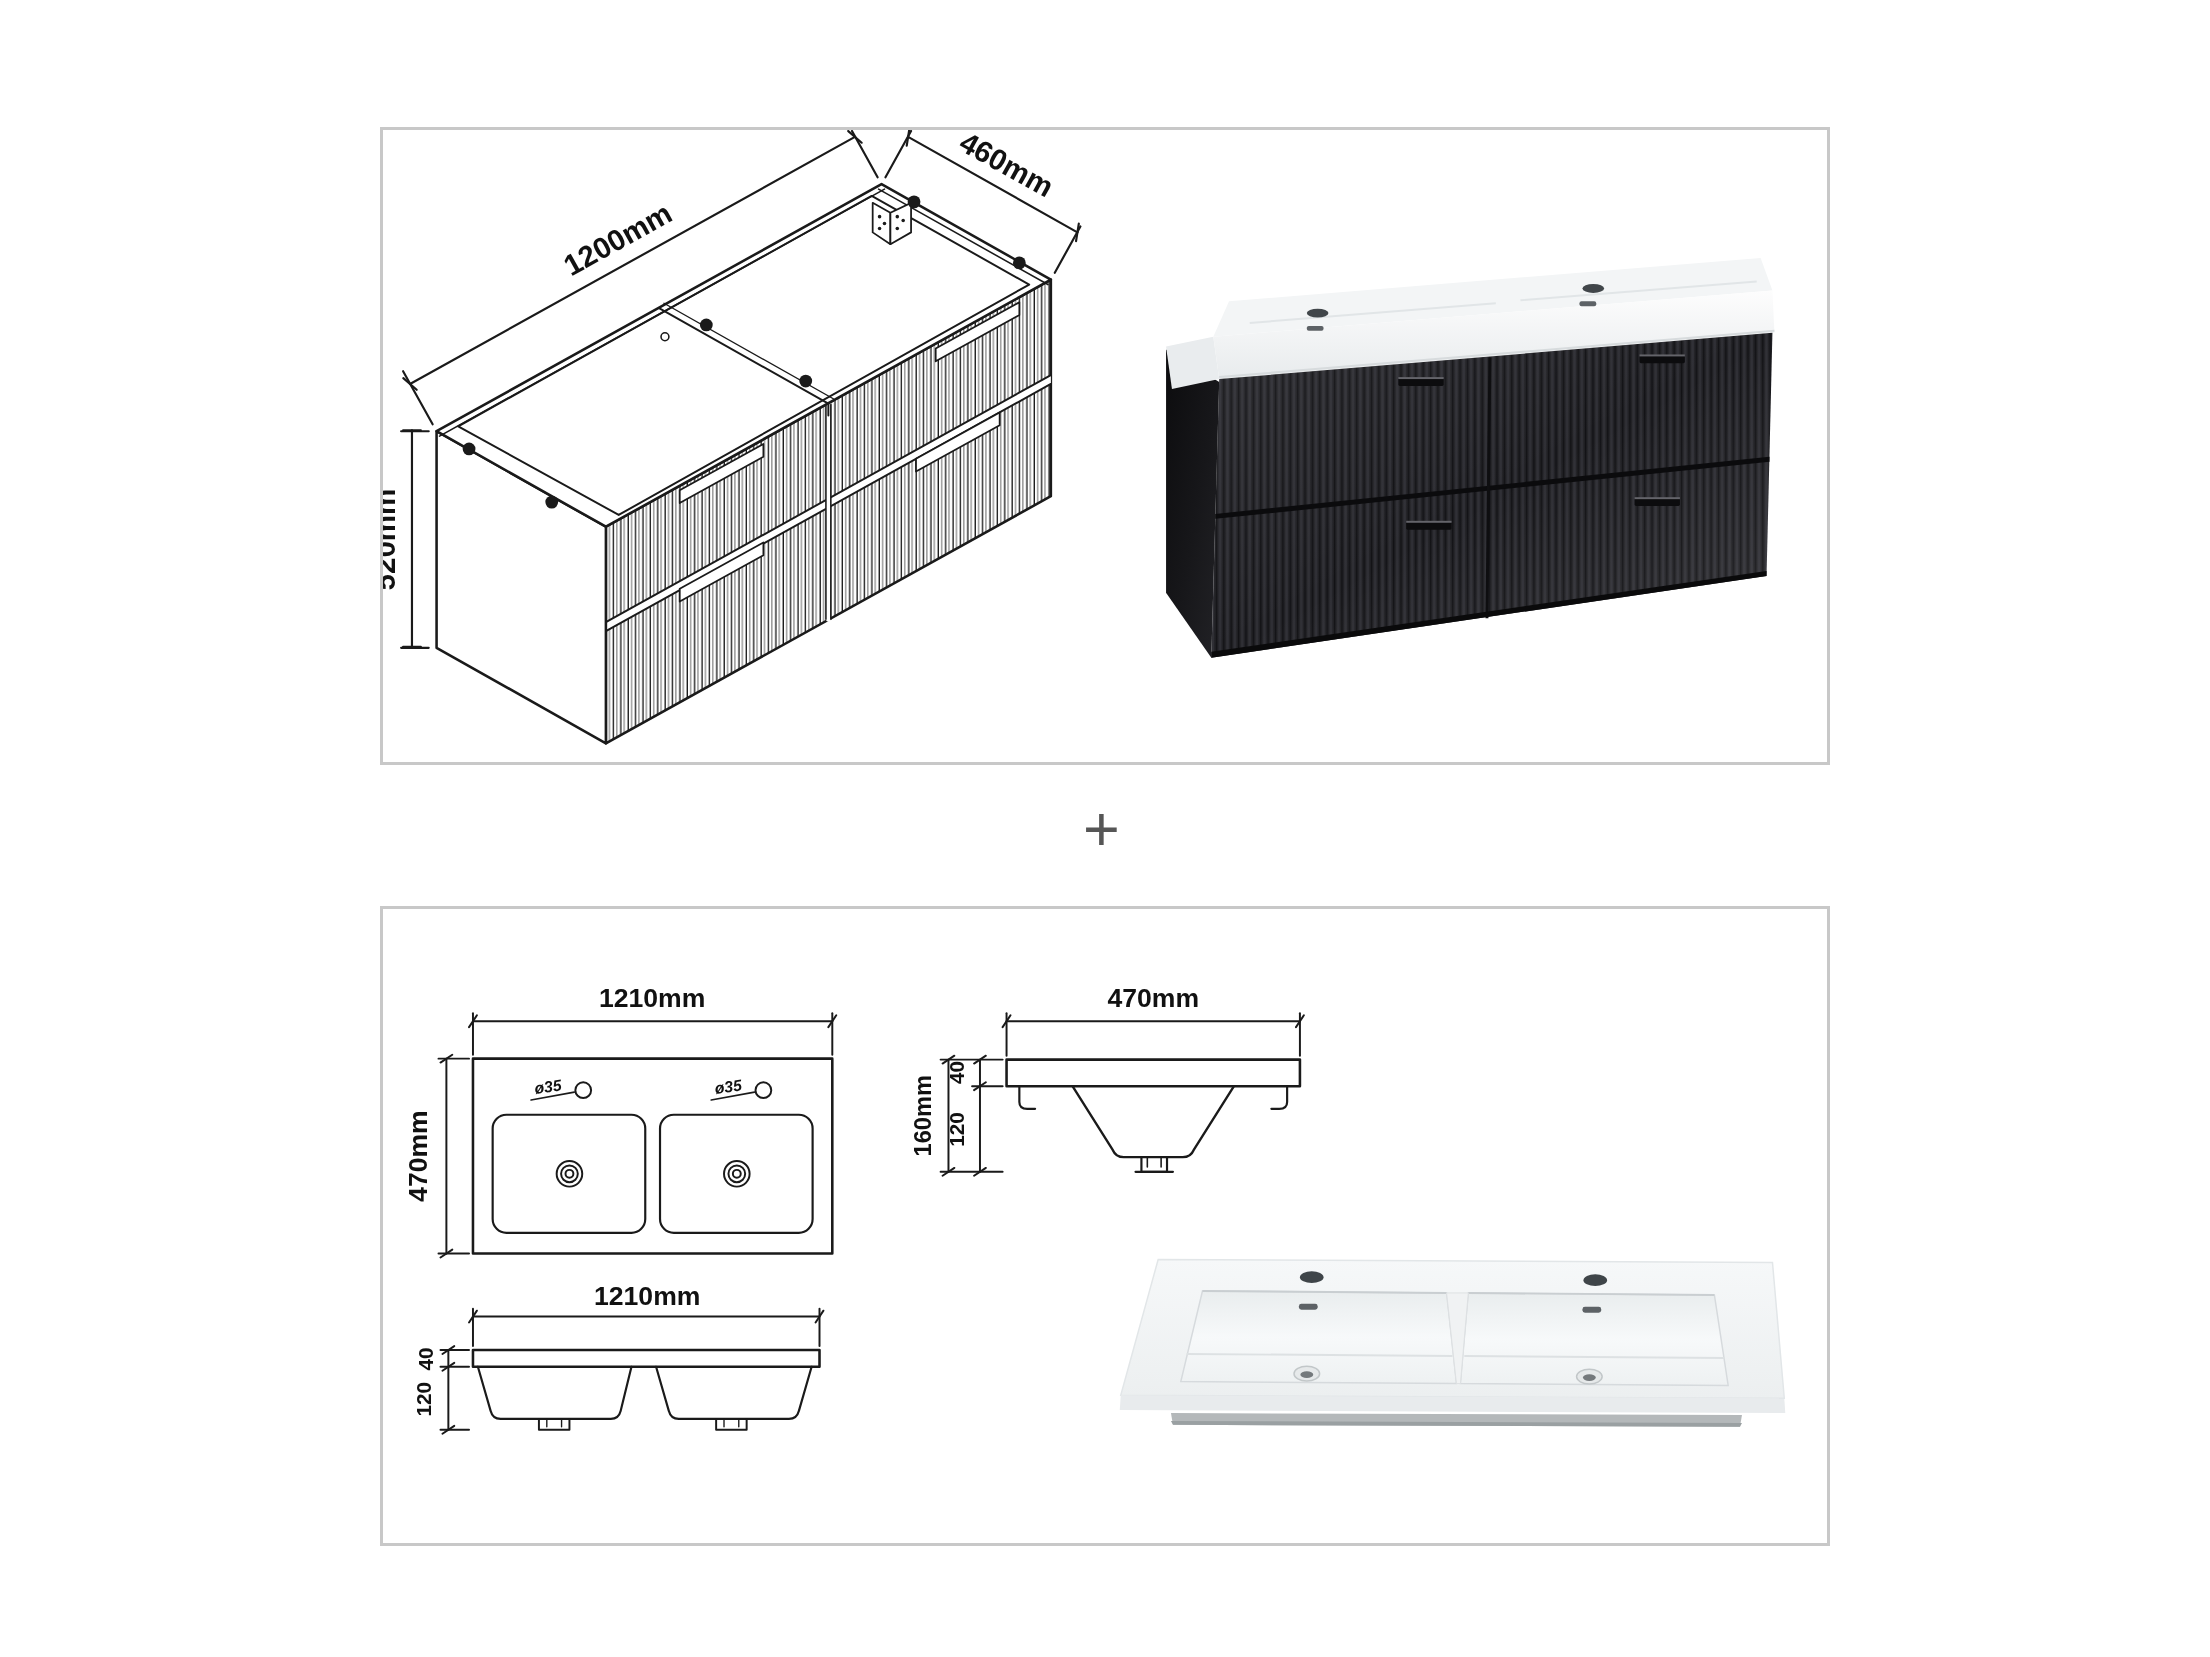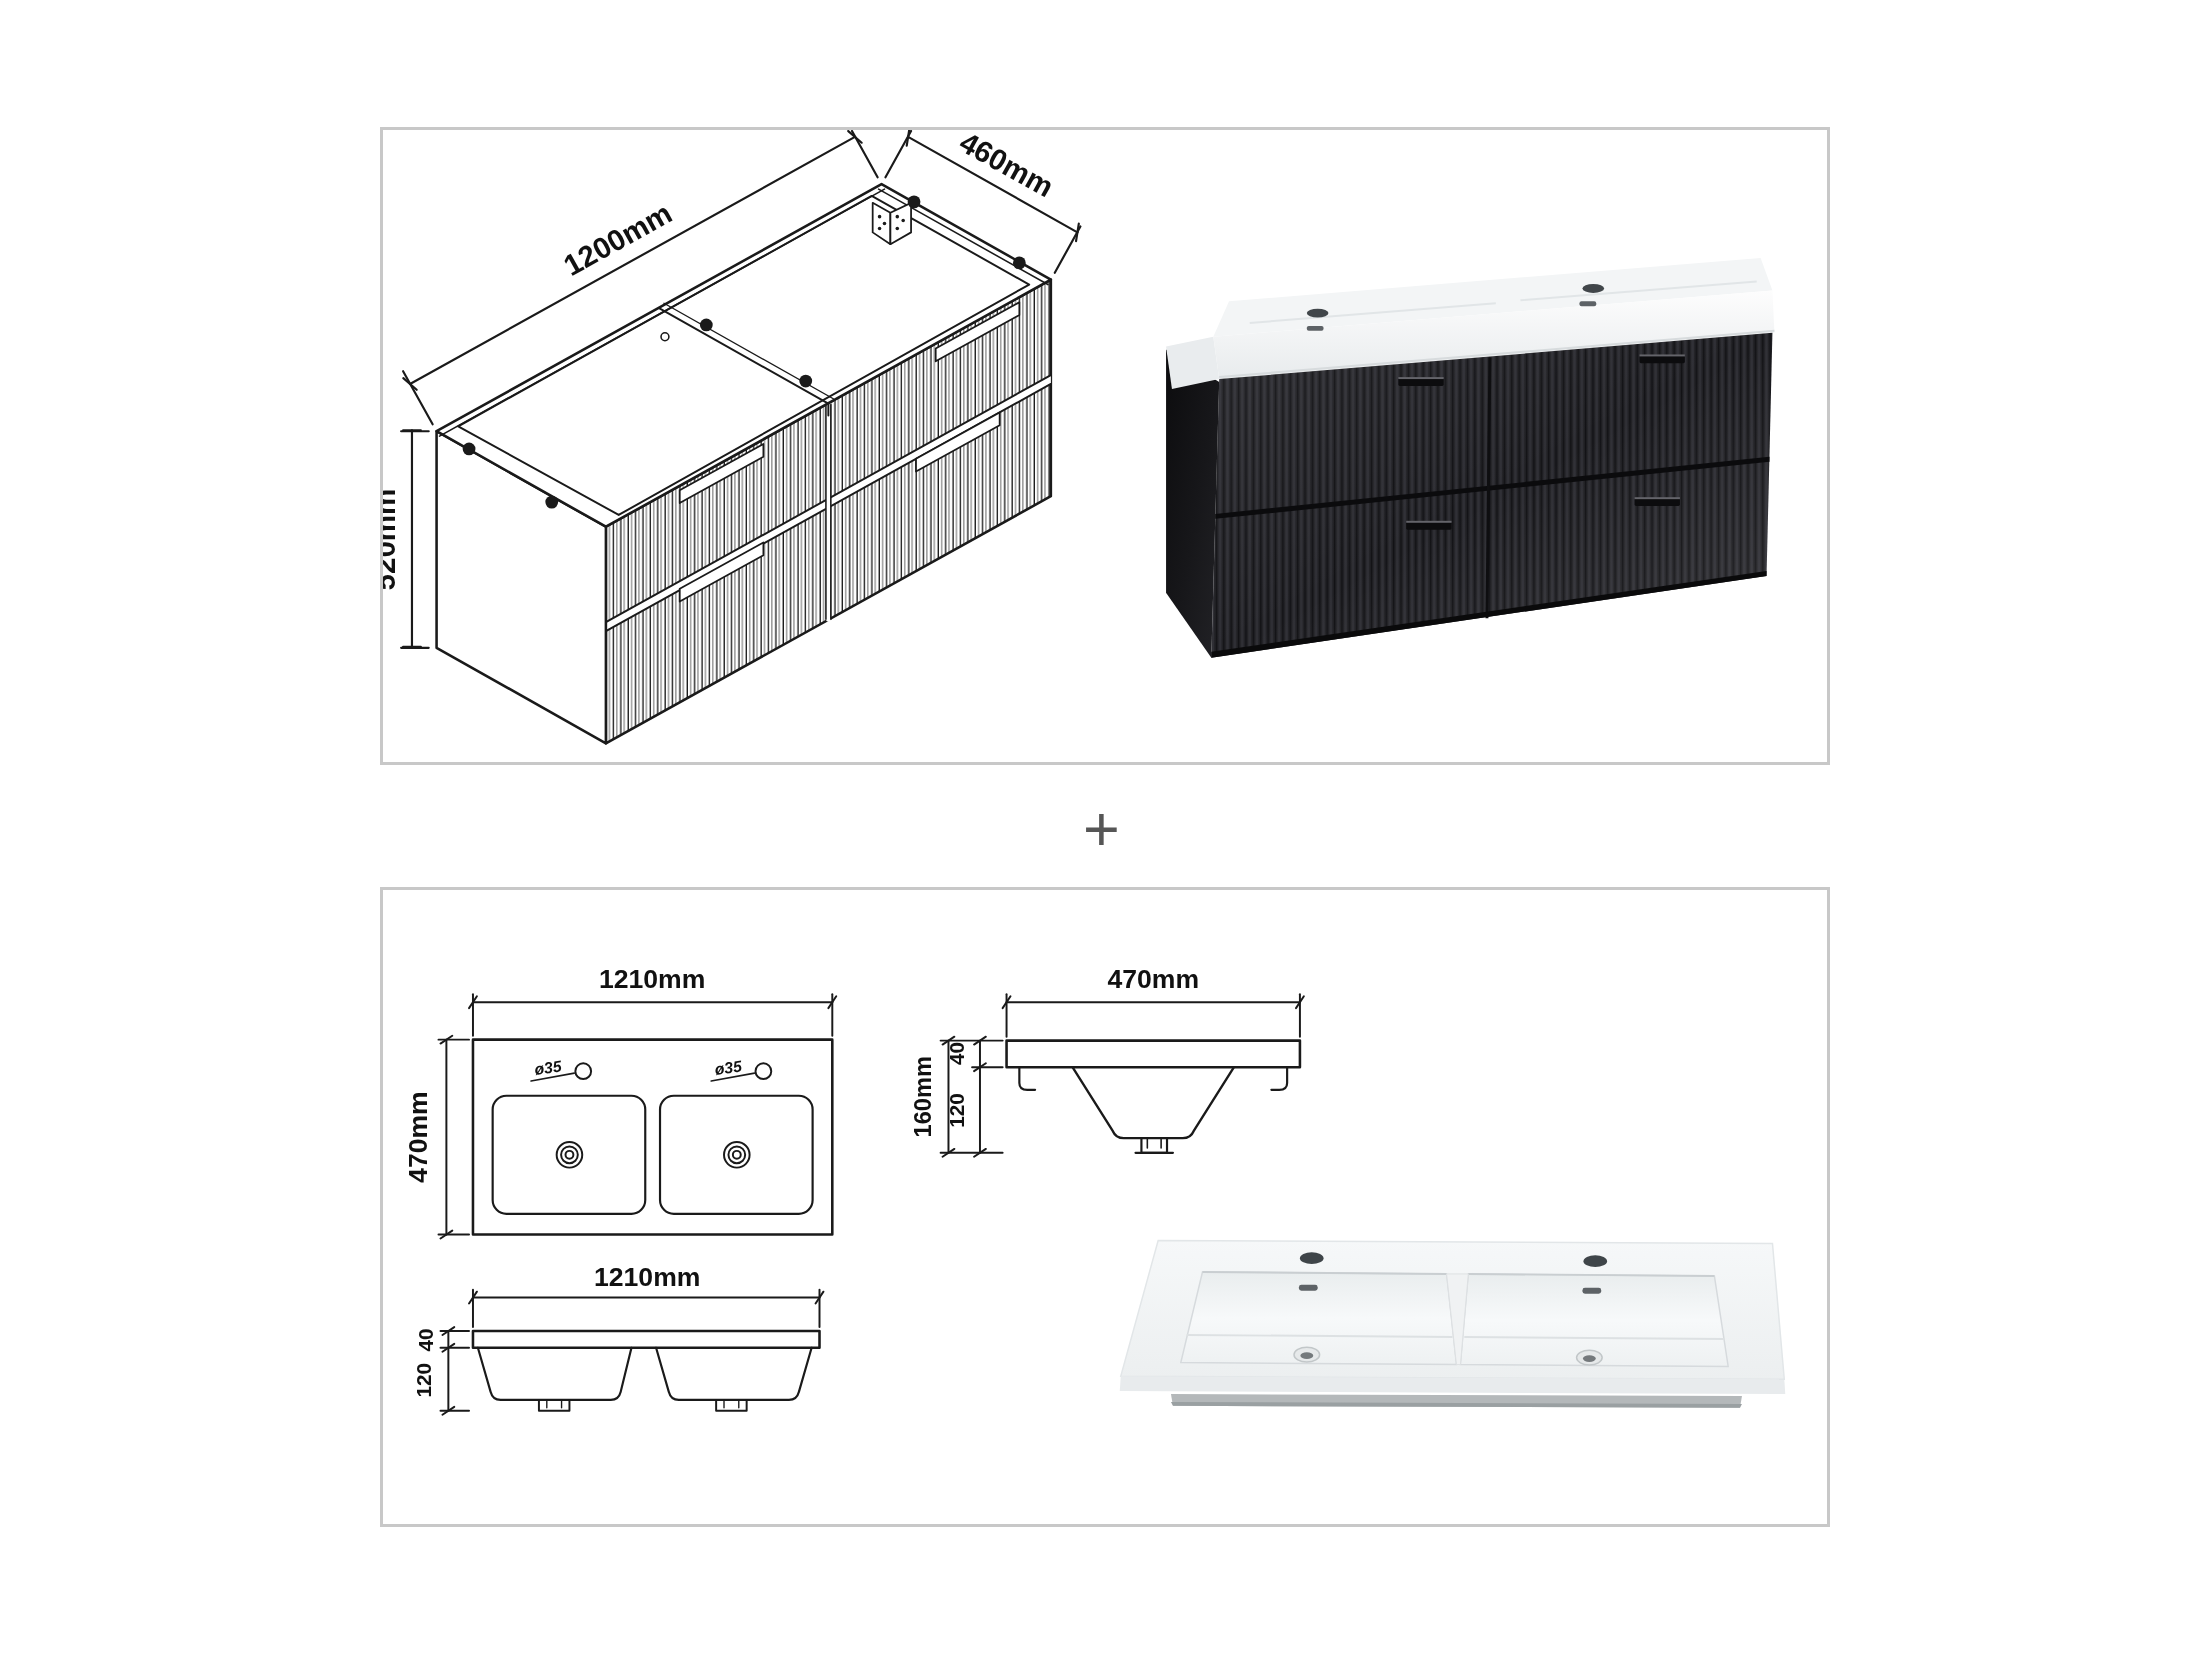--- a/index.html
+++ b/index.html
@@ -1,20 +1,20 @@
 <!DOCTYPE html>
 <html><head>
 <meta charset="utf-8">
 <style>
   html,body{margin:0;padding:0;background:#ffffff;}
   #stage{position:relative;width:2211px;height:1658px;background:#ffffff;overflow:hidden;
          font-family:"Liberation Sans",sans-serif;}
   .panel{position:absolute;left:380px;width:1444px;border:3px solid #c8c8c8;background:#ffffff;}
   #top-panel{top:127px;height:632px;}
-  #bottom-panel{top:887px;height:634px;}
+  #bottom-panel{top:906px;height:634px;}
   #plus-separator{position:absolute;left:1066px;top:794px;width:71px;height:71px;
     display:flex;align-items:center;justify-content:center;
     color:#565656;font-size:63px;font-weight:400;line-height:1;}
   svg{position:absolute;left:0;top:0;}
   .dim-text{font-weight:bold;fill:#111111;}
   .dia35{font-style:italic;font-weight:bold;fill:#111111;}
 </style>
 </head>
 <body>
 

